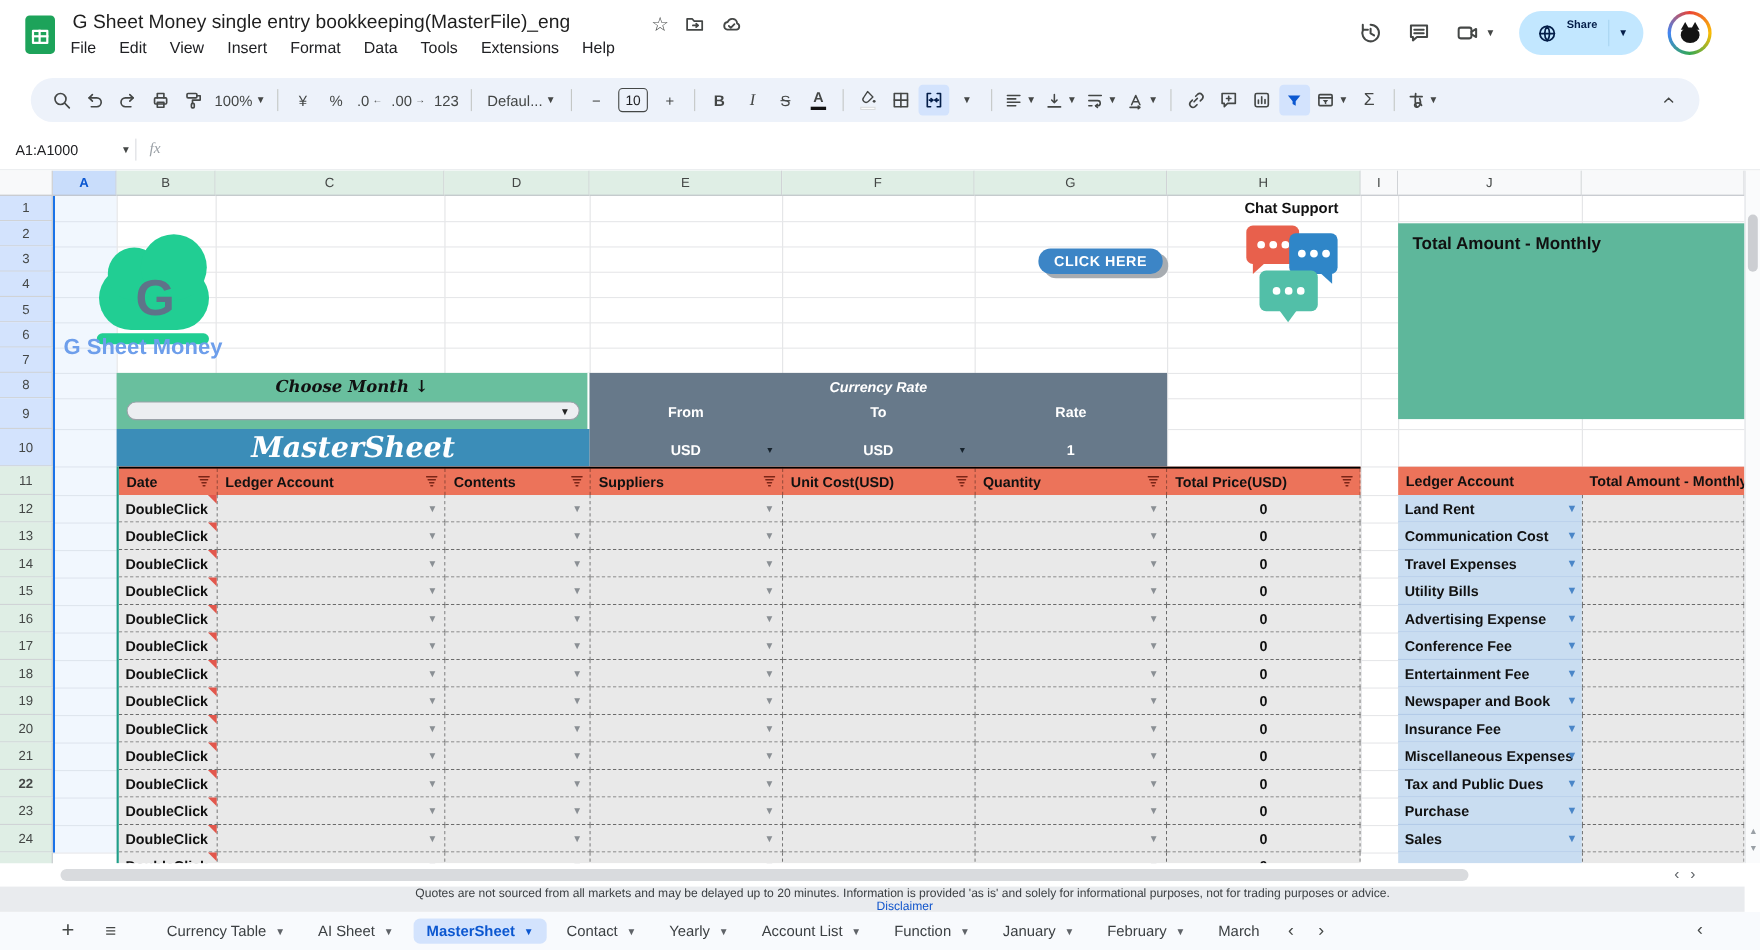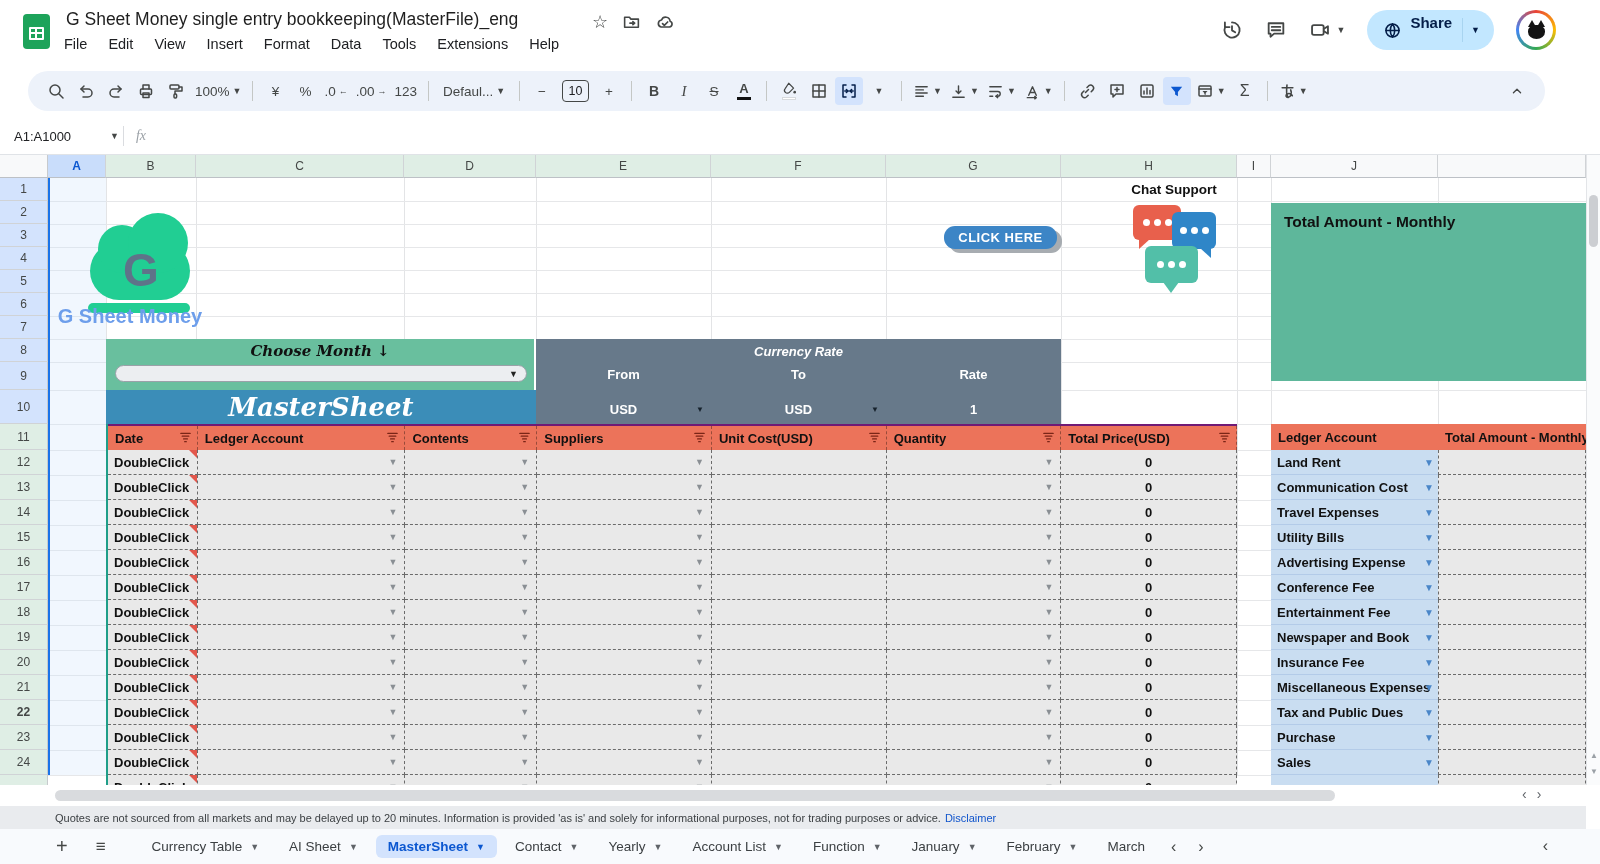--- a/index.html
+++ b/index.html
@@ -22,21 +22,21 @@
 .sheets-logo .grid9{position:absolute;left:6px;top:13px;width:15px;height:13px;border:2px solid #fff;border-radius:1px;}
 .sheets-logo .grid9:before{content:"";position:absolute;left:4px;top:-2px;width:2px;height:13px;background:#fff;}
 .sheets-logo .grid9:after{content:"";position:absolute;left:-2px;top:3px;width:15px;height:2px;background:#fff;}
 .doc-title{left:66px;top:9px;font-size:17.5px;color:#1f1f1f;}
 .title-icons{left:592px;top:11px;display:flex;gap:14px;align-items:center;color:#444746;}
 .star-glyph{font-size:18px;}
 .menubar{left:64px;top:36px;display:flex;gap:21px;font-size:14.5px;color:#202124;}
 .menubar span{cursor:default;}
 .tb-right{right:44px;top:10px;display:flex;align-items:center;gap:22px;}
 .share-pill{display:flex;align-items:center;height:40px;background:var(--share-pill);border-radius:20px;padding:0 6px 0 16px;color:#041e49;}
-.share-pill .lbl{font-size:15px;font-weight:600;margin:0 10px 15px 8px;}
+.share-pill .lbl{font-size:10px;font-weight:600;margin:0 10px 15px 8px;}
 .share-sep{width:1px;height:24px;background:#a8d4f0;margin-right:8px;}
 .caret{font-size:9px;color:#444746;}
 .share-pill .caret{color:#041e49;margin-right:8px;}
 .avatar{width:40px;height:40px;border-radius:50%;background:conic-gradient(#ea4335,#fbbc04,#34a853,#4285f4,#ea4335);display:flex;align-items:center;justify-content:center;}
 .avatar .inner{width:34px;height:34px;border-radius:50%;background:#fff;display:flex;align-items:center;justify-content:center;}
 .cat{position:relative;width:17px;height:14px;background:#141414;border-radius:45% 45% 50% 50%;margin-top:3px;}
 .cat:before,.cat:after{content:"";position:absolute;top:-5px;border-left:4px solid transparent;border-right:4px solid transparent;border-bottom:7px solid #141414;}
 .cat:before{left:0;} .cat:after{right:0;}
 
 
@@ -102,21 +102,21 @@
 .master-panel{left:106px;top:235px;width:430px;height:34px;background:var(--mastersheet-teal);display:flex;align-items:center;justify-content:center;}
 .master-panel .t{font-size:26px;color:#fff;}
 .slate-panel{left:536px;top:184px;width:525px;height:85px;background:var(--currency-slate);color:#fff;font-weight:700;font-size:13px;}
 .cr-title{position:absolute;left:0;top:5px;width:100%;text-align:center;font-style:italic;}
 .cr-col{position:absolute;top:28px;width:175px;text-align:center;}
 .cr-val{position:absolute;top:63px;width:175px;text-align:center;}
 .cr-caret{position:absolute;top:66px;font-size:8px;color:#16222c;}
 
 
 .mtable{left:106px;top:269px;width:1131px;height:361px;overflow:hidden;border-left:2px solid #1f9e89;}
-.mt-head{display:flex;height:26px;background:var(--table-header-orange);border-top:2px solid #701a75;}
+.mt-head{display:flex;height:26px;background:var(--table-header-orange);border-top:2px solid #000000;}
 .mt-hcell{display:flex;align-items:center;justify-content:space-between;padding:0 6px 0 7px;font-size:13px;font-weight:700;color:#111;border-right:1px dashed rgba(0,0,0,.35);}
 .mt-row{display:flex;height:25px;}
 .mt-cell{position:relative;background:var(--cell-gray);border-right:1px dashed #6b6b6b;border-bottom:1px dashed #6b6b6b;display:flex;align-items:center;}
 .mt-cell .dc{font-size:13px;font-weight:700;color:#111;padding-left:6px;}
 .note-tri{position:absolute;right:0;top:0;width:0;height:0;border-top:8px solid var(--note-red);border-left:8px solid transparent;}
 .cellcaret{position:absolute;right:7px;font-size:9px;color:#8a8f94;}
 .zero{width:100%;text-align:center;font-size:13px;font-weight:700;color:#111;}
 
 
 .total-box{left:1271px;top:48px;width:315px;height:178px;background:var(--total-box-green);}
@@ -132,21 +132,21 @@
 
 
 .vscroll{left:1586px;top:0;width:14px;height:630px;background:#fafbfc;border-left:1px solid #e3e5e8;}
 .vthumb{position:absolute;left:2px;top:40px;width:9px;height:52px;border-radius:5px;background:#ccced2;}
 .vs-arrow{position:absolute;left:3px;font-size:8px;color:#9aa0a6;}
 .hscroll{left:0;top:785px;width:1600px;height:21px;background:#fff;}
 .hthumb{position:absolute;left:55px;top:5px;width:1280px;height:11px;border-radius:6px;background:#d9dbde;}
 .hs-arrows{position:absolute;left:1522px;top:1px;display:flex;gap:10px;color:#5f6368;font-size:14px;}
 
 
-.disclaimer{left:0;top:806px;width:1586px;height:23px;background:#e9ebee;font-size:11px;color:#3c4043;display:flex;align-items:center;padding-left:55px;}
+.disclaimer{left:0;top:806px;width:1586px;height:23px;background:#e9ebee;font-size:11px;color:#3c4043;display:flex;align-items:center;padding-left:55px;flex-direction:column;}
 .disclaimer a{color:#1155cc;text-decoration:none;margin-left:4px;font-weight:500;}
 .tabbar{left:0;top:829px;width:1600px;height:35px;background:#f8fafd;display:flex;align-items:center;}
 .tb-add{margin-left:56px;font-size:20px;color:#444746;}
 .tb-menu{margin-left:28px;font-size:17px;color:#444746;}
 .tabs{display:flex;align-items:center;margin-left:34px;gap:6px;}
 .tab{display:flex;align-items:center;gap:8px;padding:4px 12px;font-size:13.5px;font-weight:500;color:#3c4043;border-radius:6px;white-space:nowrap;}
 .tab .caret{font-size:9px;color:#5f6368;}
 .tab.active{background:#d3e3fd;color:#0b57d0;font-weight:700;}
 .tab.active .caret{color:#0b57d0;}
 .tabnav{display:flex;gap:22px;margin-left:14px;color:#444746;font-size:16px;}

